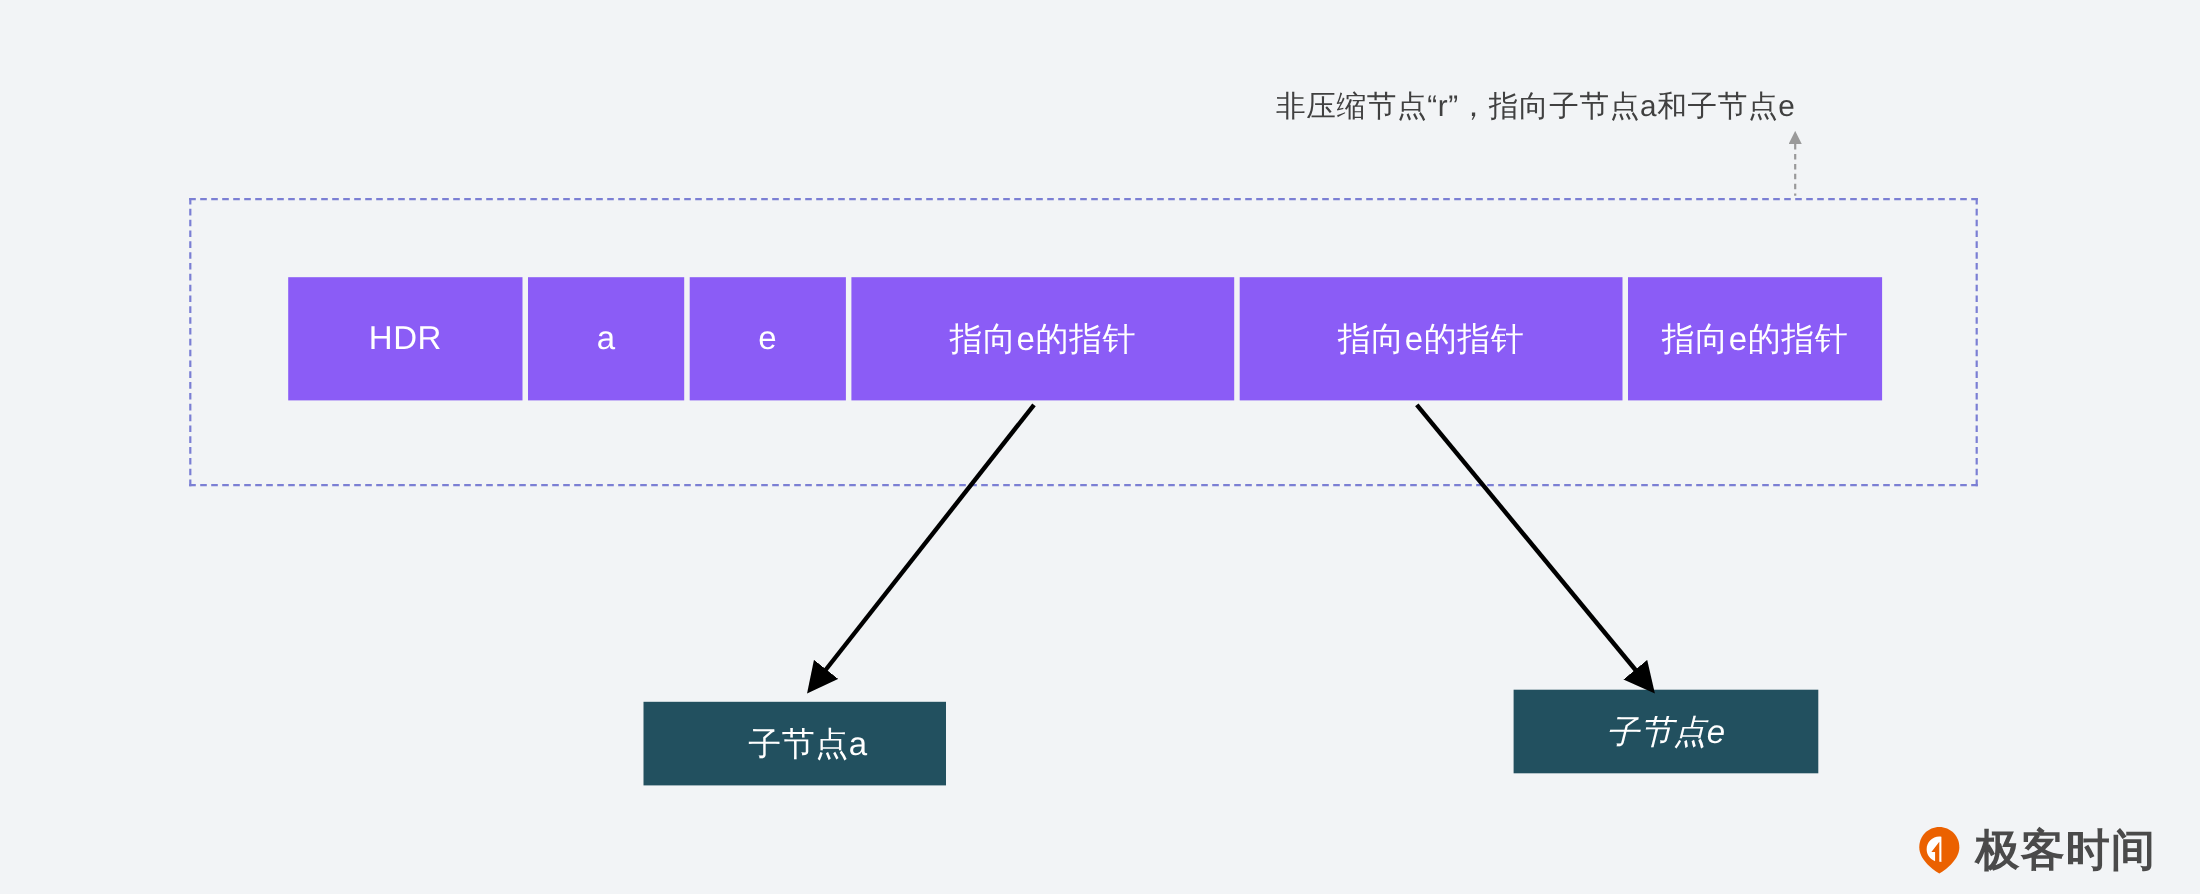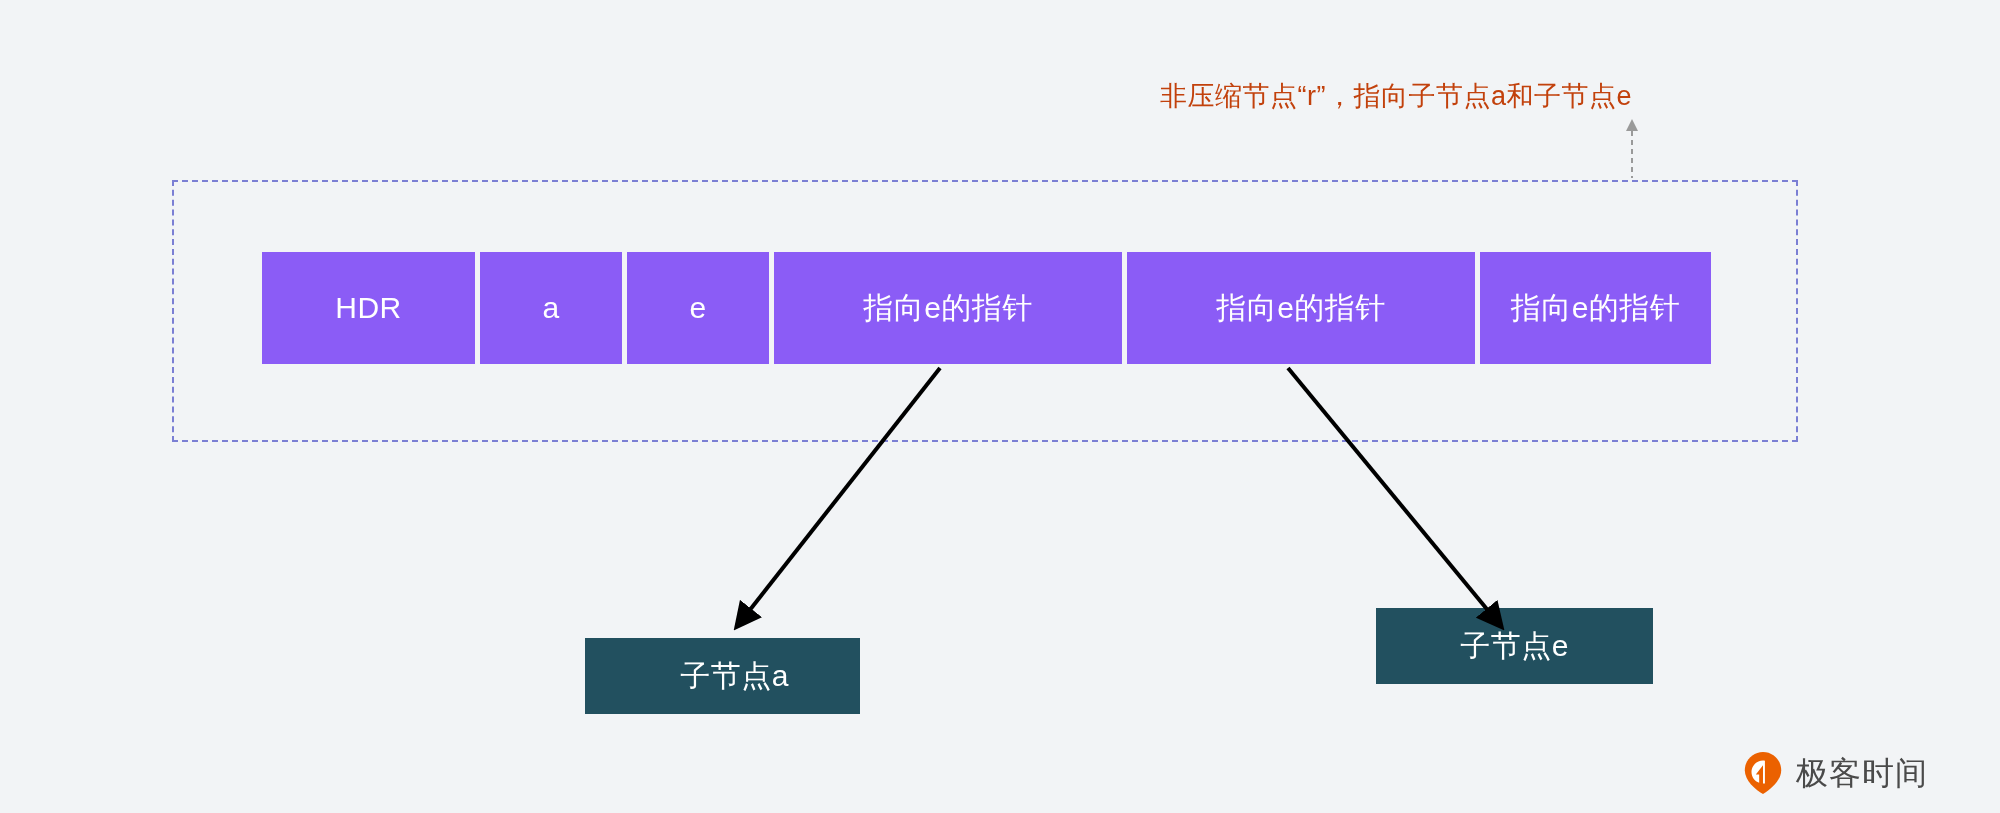--- a/index.html
+++ b/index.html
@@ -17,21 +17,21 @@
     background: #f2f4f6;
     overflow: hidden;
   }
 
   
   .annotation {
     position: absolute;
     left: 1160px;
     top: 78px;
     font-size: 27px;
-    color: #c2410c;
+    color: #404040;
     letter-spacing: 0.5px;
     white-space: nowrap;
   }
 
   
   .dashed-box {
     position: absolute;
     left: 172px;
     top: 180px;
     width: 1626px;
@@ -80,23 +80,24 @@
   }
   .child-a {
     left: 585px;
     top: 638px;
     width: 275px;
     height: 76px;
     padding-left: 24px;
   }
   .child-e {
     left: 1376px;
-    top: 608px;
+    top: 627px;
     width: 277px;
     height: 76px;
+    font-style: italic;
   }
 
   
   #arrows {
     position: absolute;
     left: 0;
     top: 0;
     width: 2000px;
     height: 813px;
     pointer-events: none;
@@ -110,23 +111,23 @@
     display: flex;
     align-items: center;
     gap: 10px;
   }
   .wm-pin {
     width: 46px;
     height: 46px;
     flex: 0 0 auto;
   }
   .wm-text {
-    font-size: 32px;
+    font-size: 40px;
     color: #4a4a4a;
-    font-weight: 400;
+    font-weight: 700;
     letter-spacing: 1px;
     line-height: 1;
   }
 </style>
 </head>
 <body>
 
 <div id="canvas">
 
   <div class="annotation">非压缩节点“r”，指向子节点a和子节点e</div>

